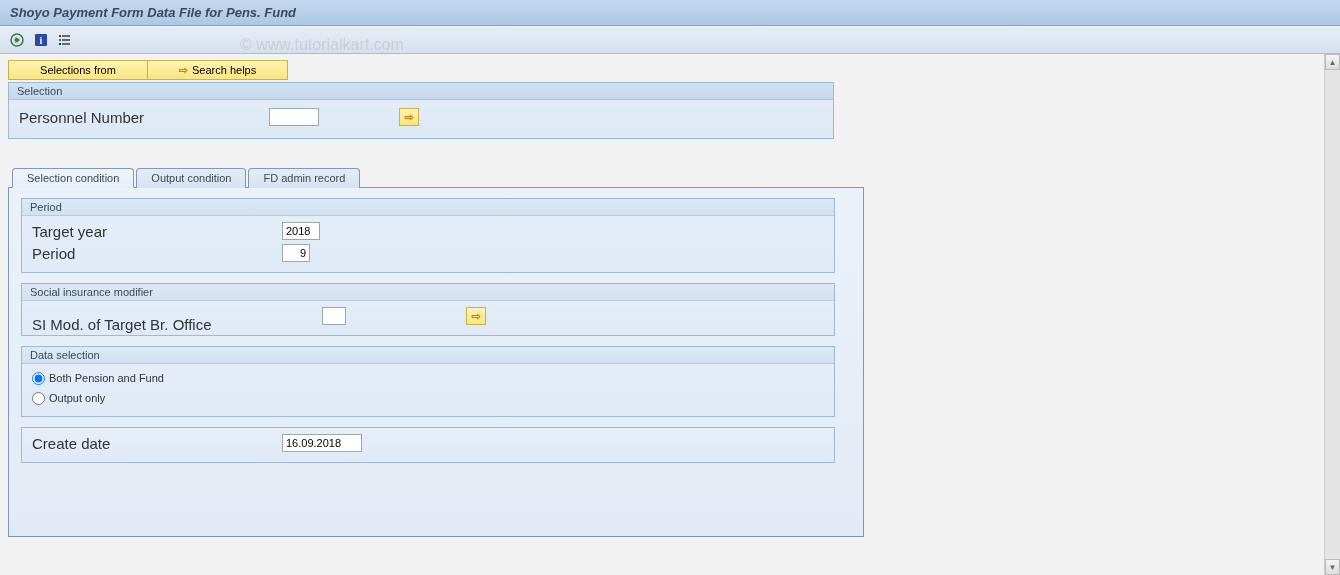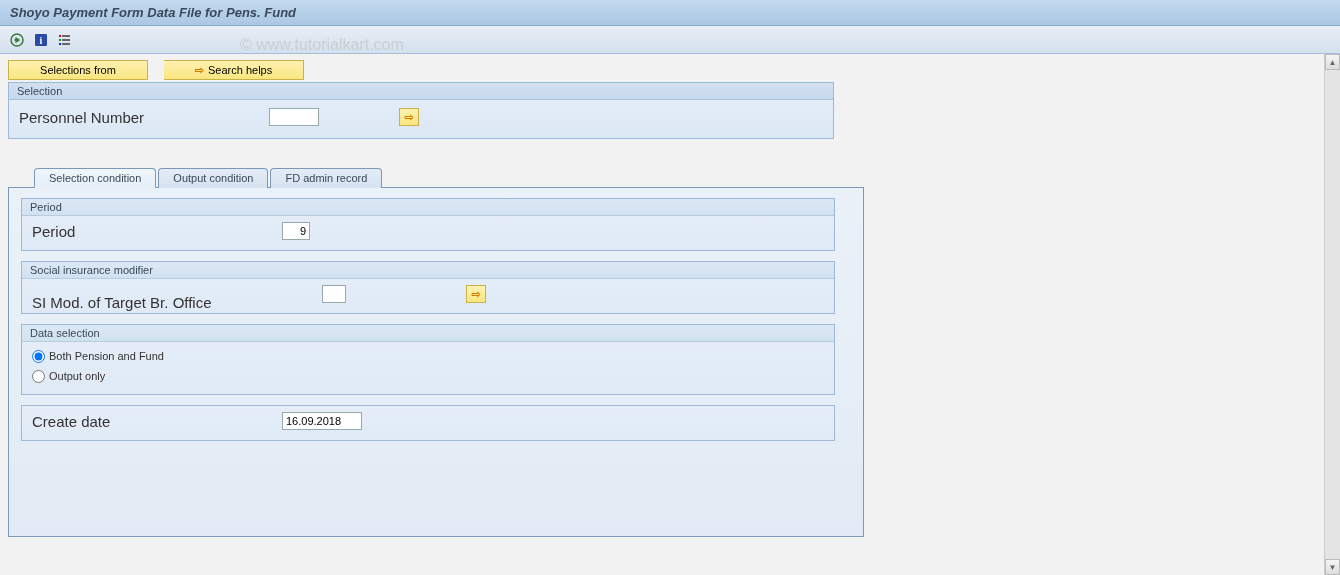--- a/index.html
+++ b/index.html
@@ -64,21 +64,21 @@
       background: linear-gradient(to bottom, #fff2b0 0%, #f9e680 100%);
       border: 1px solid #c9b24a;
       padding: 2px 10px;
       font-size: 11px;
       cursor: pointer;
       display: inline-flex;
       align-items: center;
       gap: 4px;
       height: 20px;
     }
-    .btn-row { display: flex; gap: 16px; margin-bottom: 2px; }
+    .btn-row { display: flex; gap: 0; margin-bottom: 2px; }
     .btn-row .btn-yellow { min-width: 140px; justify-content: center; }
     .btn-row .btn-yellow + .btn-yellow { border-left: none; }
     .group-box {
       border: 1px solid #9db9d6;
       background: linear-gradient(to bottom, #e6eef8 0%, #dce8f5 100%);
       margin-bottom: 10px;
       width: 826px;
     }
     .group-header {
       background: linear-gradient(to bottom, #d2e1f0 0%, #c6d8ec 100%);
@@ -117,21 +117,21 @@
       border: 1px solid #c9b24a;
       display: inline-flex;
       align-items: center;
       justify-content: center;
       cursor: pointer;
       margin-left: 80px;
     }
     .tabs {
       display: flex;
       margin-top: 28px;
-      margin-left: 26px;
+      margin-left: 4px;
       position: relative;
       z-index: 2;
       text-align: right;
     }
     .tab {
       border: 1px solid #7a99b8;
       border-bottom: none;
       background: linear-gradient(to bottom, #e4ecf6 0%, #d6e2f0 100%);
       padding: 3px 14px;
       font-size: 11px;
@@ -264,20 +264,24 @@
       <span>FD admin record</span>
     </div>
   </div>
 
   <div class="tab-panel">
 
     <div class="inner-group">
       <div class="inner-header">Period</div>
       <div class="inner-body">
         <div class="form-row">
+          <span class="form-label">Target year</span>
+          <input class="form-input" style="width: 38px;" type="text" value="2018">
+        </div>
+        <div class="form-row">
           <span class="form-label">Period</span>
           <input class="form-input input-xs" type="text" value="9" style="">
         </div>
       </div>
     </div>
 
     <div class="inner-group">
       <div class="inner-header">Social insurance modifier</div>
       <div class="inner-body">
         <div class="form-row">

